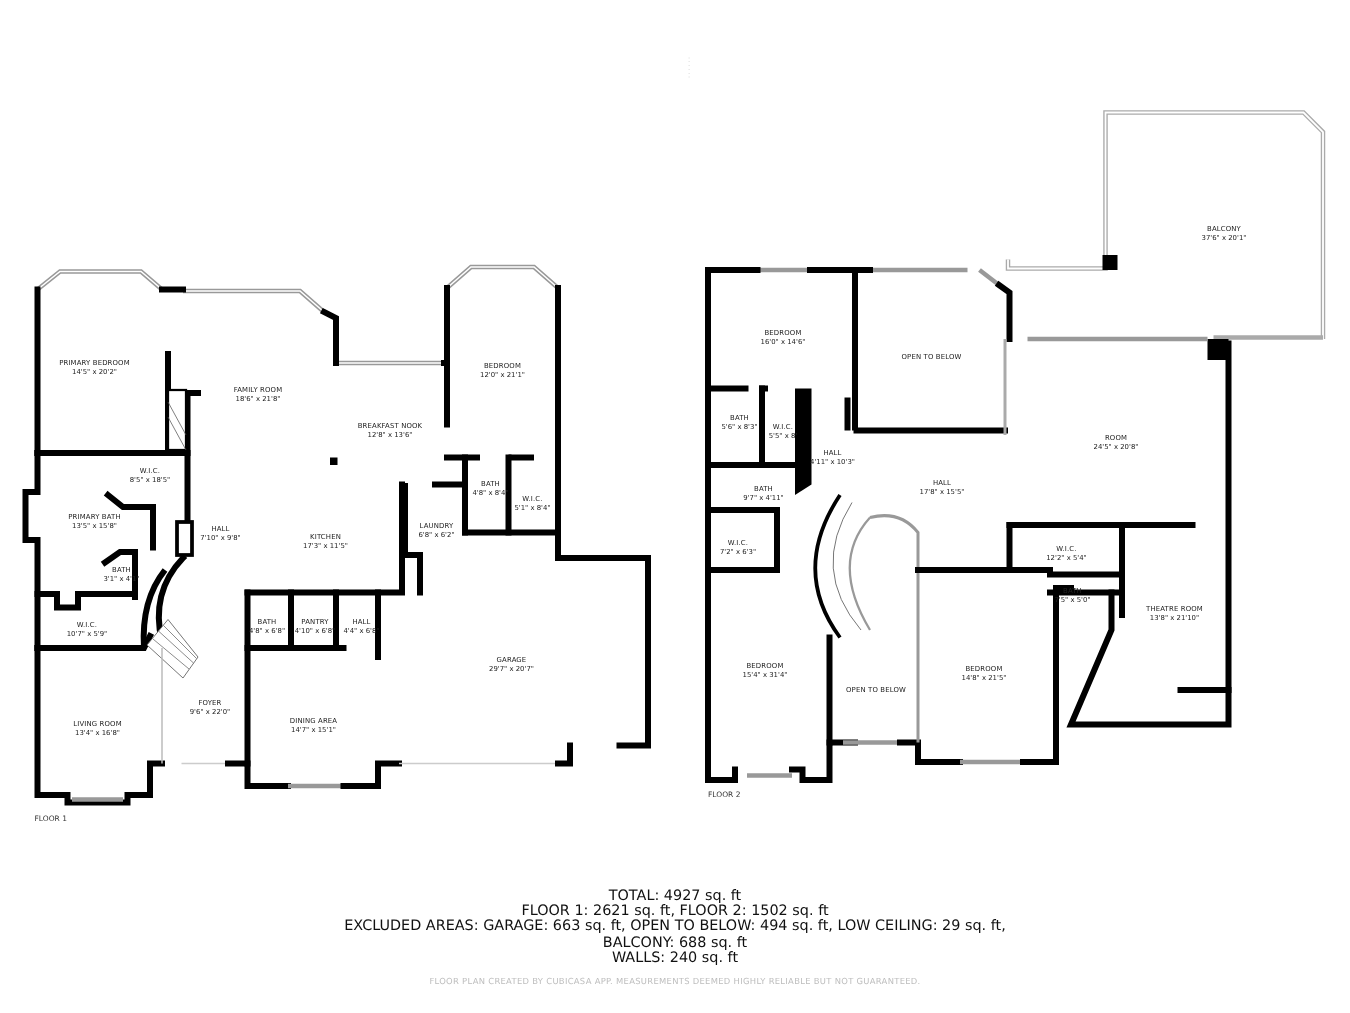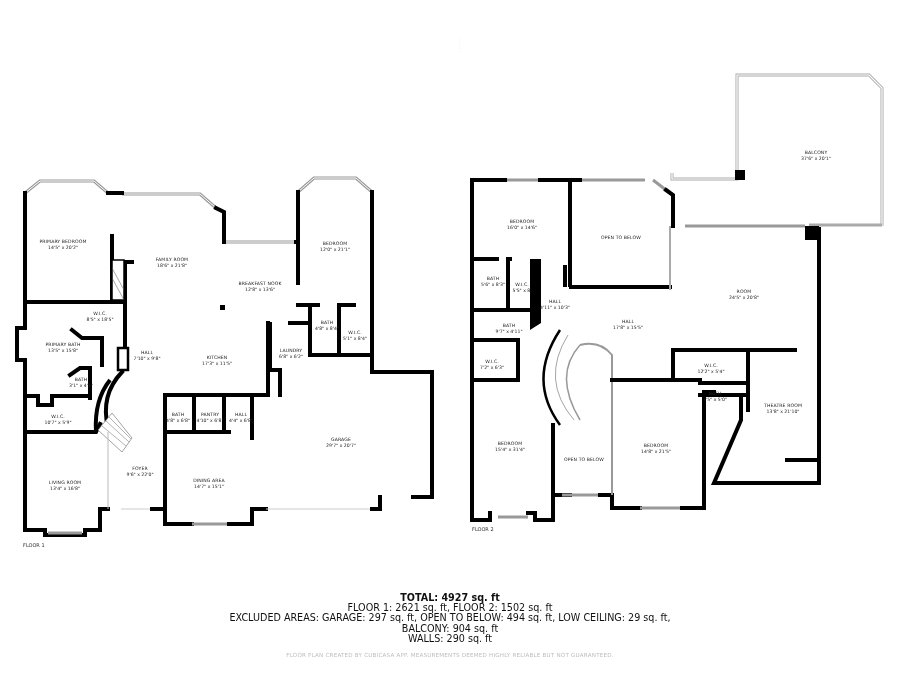--- a/index.html
+++ b/index.html
@@ -8,21 +8,21 @@
   .room-name { font-family: "DejaVu Sans", sans-serif; font-size: 4.6px; fill: #222; text-anchor: middle; letter-spacing: 0.1px; }
   .room-dim { font-family: "DejaVu Sans", sans-serif; font-size: 4.6px; fill: #222; text-anchor: middle; }
   .floor-label { font-family: "DejaVu Sans", sans-serif; font-size: 5px; fill: #333; }
   .wall { stroke: #000; stroke-width: 4; fill: none; stroke-linecap: square; }
   .window { stroke: #999; stroke-width: 3; fill: none; }
   .window-inner { stroke: #fff; stroke-width: 1; fill: none; }
   .rail { stroke: #aaa; stroke-width: 3; fill: none; }
   .rail-inner { stroke: #fff; stroke-width: 1.2; fill: none; }
   .stairs { stroke: #666; stroke-width: 0.6; fill: #fff; }
   .summary { position: absolute; left: 0; width: 900px; text-align: center; color: #111; font-family: "DejaVu Sans", sans-serif; font-size: 9.6px; line-height: 10.2px; }
-  .summary .total { font-weight: bold; }
+  .summary .total { font-weight: normal; }
   .disclaimer { position: absolute; left: 0; top: 652px; width: 900px; text-align: center; color: #bdbdbd; font-family: "DejaVu Sans", sans-serif; font-size: 5.6px; letter-spacing: 0.2px; }
   .vert-note { position: absolute; left: 462px; top: 38px; transform: rotate(90deg); transform-origin: left top; font-size: 4px; color: #aaa; white-space: nowrap; }
 </style>
 </head>
 <body>
 
 <svg id="plan" viewBox="0 0 900 675" xmlns="http://www.w3.org/2000/svg">
 
   <g>
 
@@ -288,18 +288,18 @@
 
   <text class="floor-label" x="23" y="547">FLOOR 1</text>
   <text class="floor-label" x="472" y="531">FLOOR 2</text>
 </svg>
 
 <div class="vert-note">· · · · · ·</div>
 
 <div class="summary" style="top:593px;">
   <div class="total">TOTAL: 4927 sq. ft</div>
   <div>FLOOR 1: 2621 sq. ft, FLOOR 2: 1502 sq. ft</div>
-  <div>EXCLUDED AREAS: GARAGE: 297 sq. ft, OPEN TO BELOW: 494 sq. ft, LOW CEILING: 29 sq. ft,</div>
-  <div>BALCONY: 904 sq. ft</div>
-  <div>WALLS: 290 sq. ft</div>
+  <div>EXCLUDED AREAS: GARAGE: 663 sq. ft, OPEN TO BELOW: 494 sq. ft, LOW CEILING: 29 sq. ft,</div>
+  <div>BALCONY: 688 sq. ft</div>
+  <div>WALLS: 240 sq. ft</div>
 </div>
 
 <div class="disclaimer">FLOOR PLAN CREATED BY CUBICASA APP. MEASUREMENTS DEEMED HIGHLY RELIABLE BUT NOT GUARANTEED.</div>
 
 </body></html>

